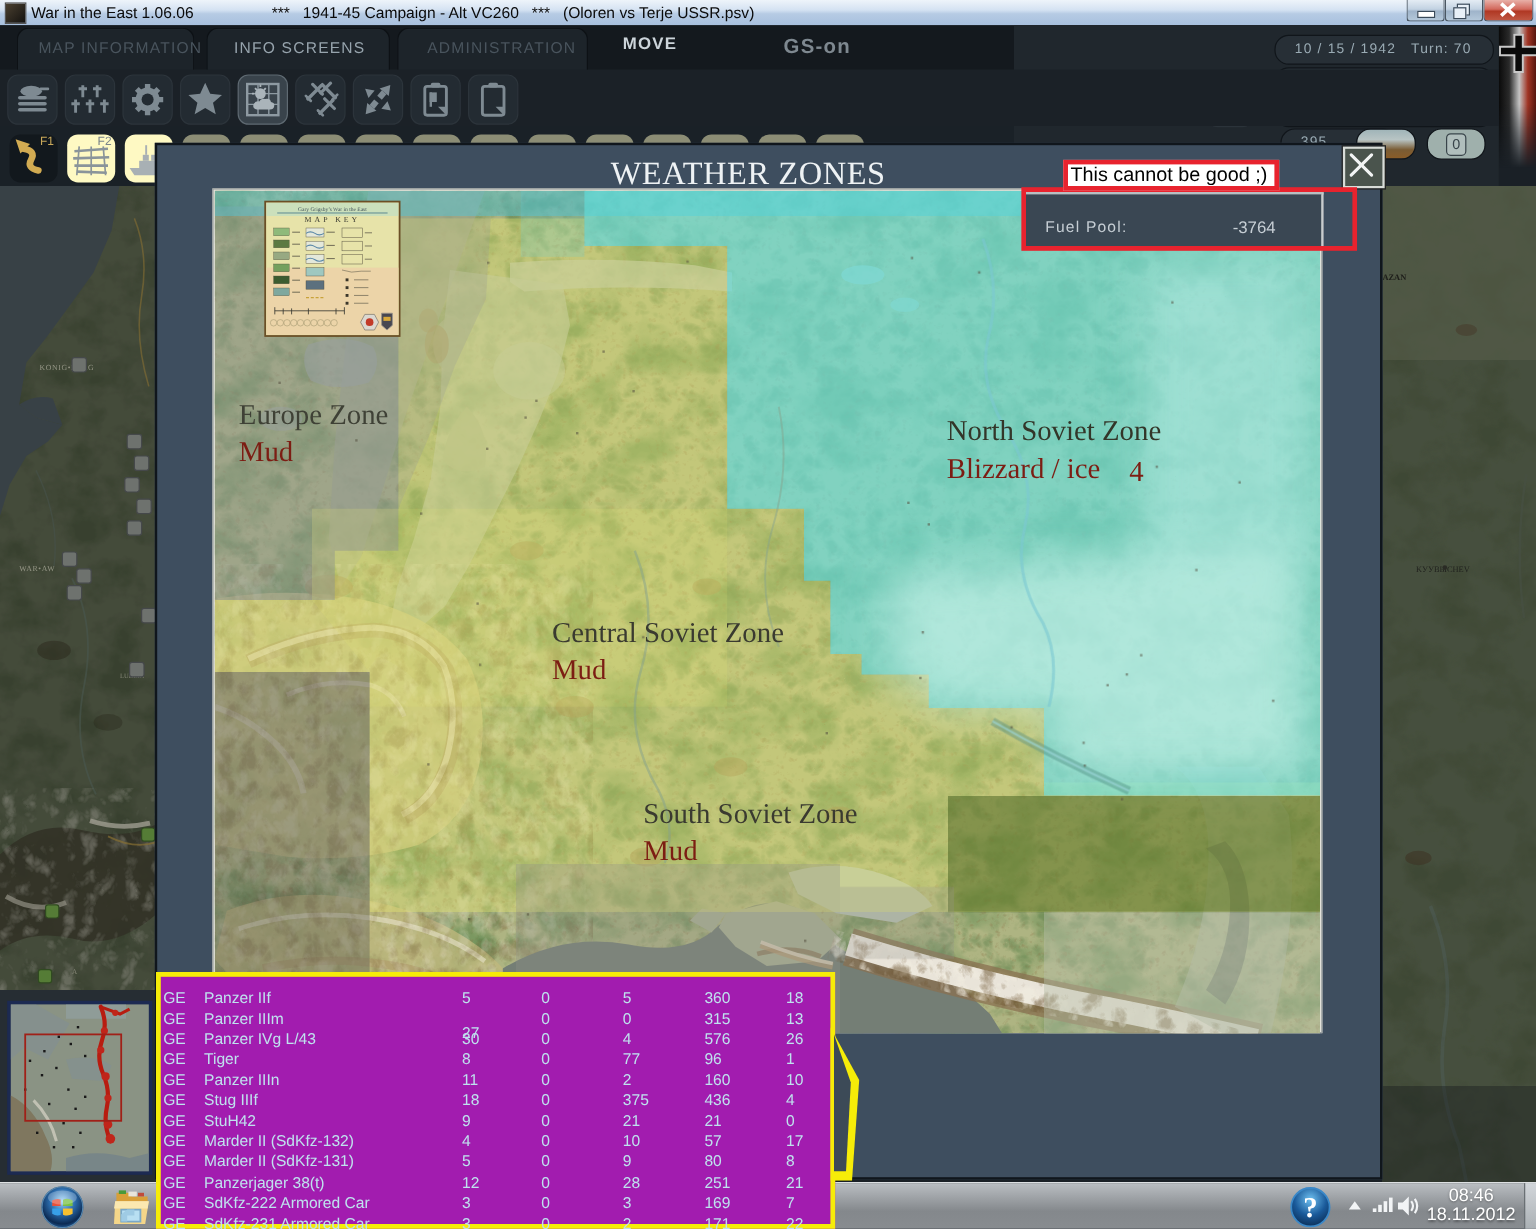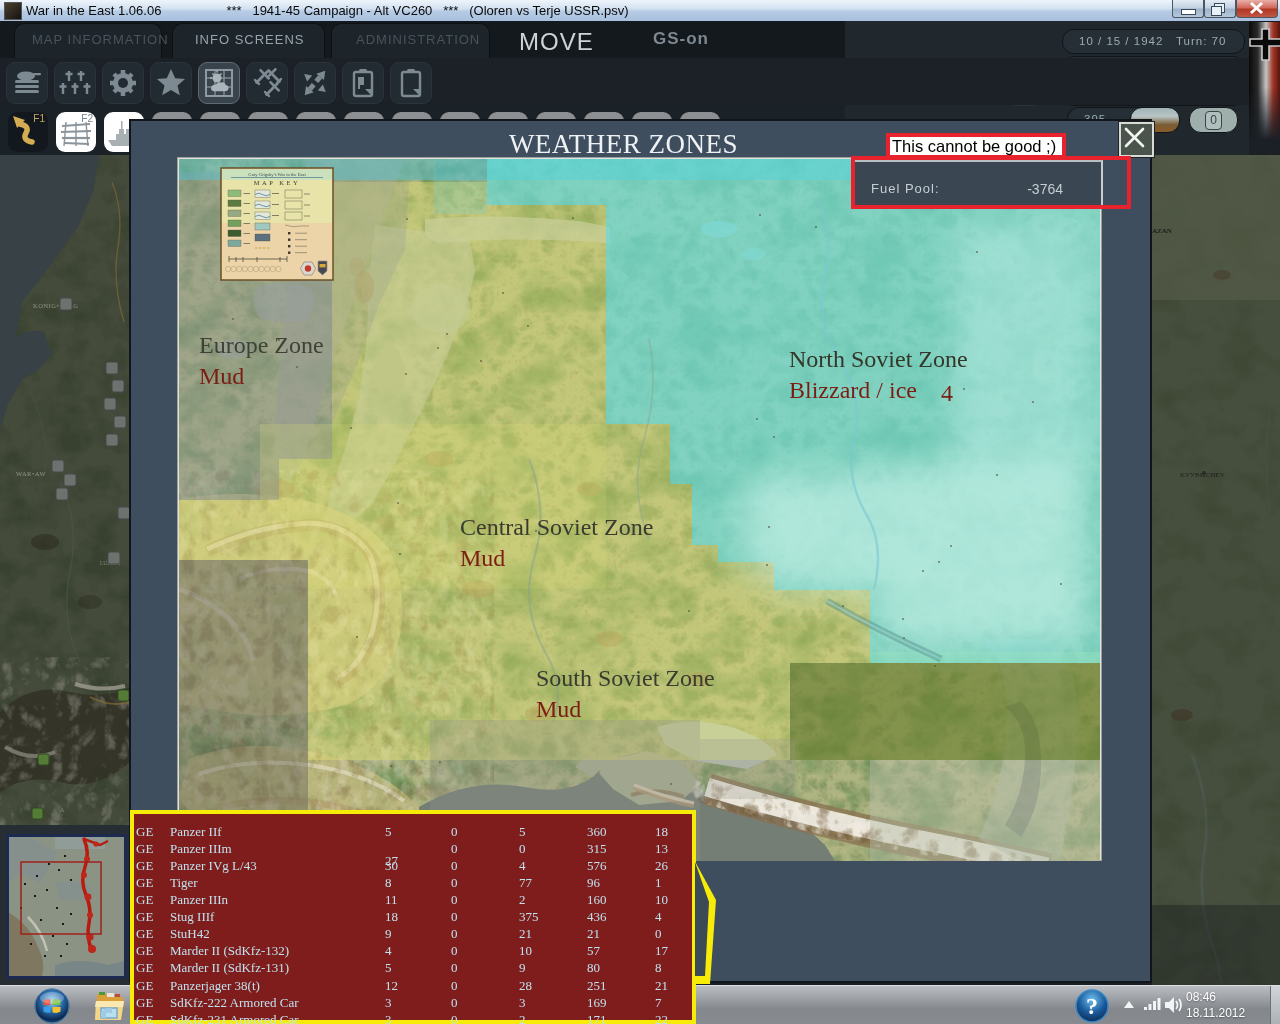--- a/index.html
+++ b/index.html
@@ -28,50 +28,50 @@
   
   #toolrow{left:0;top:58px;width:1280px;height:47px;background:#1b2127;}
   .tbtn{position:absolute;top:4px;width:40px;height:40px;background:#232b32;border-radius:9px;border:1px solid #2c343b;}
   .tbtn.hl{background:#39434b;border:1px solid #5f6a72;}
   
   #rightpanel{left:845px;top:21px;width:404px;height:134px;background:#20272d;border-radius:0 0 0 14px;}
   .pill{position:absolute;left:217px;width:181px;height:23px;background:#272f36;border:1px solid #10151a;
     border-radius:12px;color:#9aabb4;font-size:11.5px;letter-spacing:1px;line-height:23px;white-space:nowrap;}
   
   #toolrow2{left:0;top:105px;width:845px;height:50px;background:#1a2127;}
-  .fbtn{position:absolute;top:7px;width:40px;height:40px;background:#ffffff;border-radius:9px;}
+  .fbtn{position:absolute;top:7px;width:40px;height:40px;background:#fef9c3;border-radius:9px;}
   .flabel{position:absolute;font-size:10px;color:#79838a;}
   
   #dialog{left:129px;top:119px;width:1023px;height:864px;background:#3e4e5f;border:2px solid #10161c;
     box-sizing:border-box;}
   #dlgtitle{left:-19px;top:8px;width:1023px;text-align:center;font-family:"Liberation Serif",serif;
     font-size:27px;letter-spacing:0.5px;color:#eef2f4;}
   #dlgclose{left:988px;top:1px;width:31px;height:31px;background:#4a544d;border:2px solid #d8dcd8;
     outline:1px solid #222;}
   
   #mapframe{left:46px;top:36px;width:923px;height:702px;background:#e2e2da;border:1px solid #9aa0a0;}
   
   #redbox1{left:886px;top:133px;width:180px;height:26px;background:#fff;border:4px solid #e8232e;box-sizing:border-box;}
   #redbox1 span{position:absolute;left:2px;top:0px;font-size:16.5px;color:#000;white-space:nowrap;}
   #redbox2{left:851px;top:156px;width:280px;height:53px;border:4px solid #e8232e;box-sizing:border-box;}
   #fuelpanel{position:absolute;left:0;top:0;width:248px;height:45px;background:#3a4753;
     border-top:2px solid #b8bfc2;border-right:2px solid #c8ccce;box-sizing:border-box;}
   
-  #unittable{left:130px;top:810px;width:566px;height:214px;background:#7f1d1d;z-index:10;
-    border:4px solid #f6ec08;box-sizing:border-box;font-family:Liberation Serif, serif;}
+  #unittable{left:130px;top:810px;width:566px;height:214px;background:#a21caf;z-index:10;
+    border:4px solid #f6ec08;box-sizing:border-box;}
   .trow{position:absolute;left:0;width:100%;height:17px;line-height:17px;font-size:13px;color:#bfe2ee;}
   .trow i{position:absolute;font-style:normal;}
   
   #yellownote{left:711px;top:898px;width:187px;height:79px;background:#fff;border:4px solid #f6ec08;box-sizing:border-box;z-index:11;}
   #yellownote div{margin:1px 0 0 3px;font-size:16px;line-height:22px;color:#000;}
   
   #taskbar{left:0;top:985px;width:1280px;height:39px;z-index:5;
     background:linear-gradient(#babec2 0%,#9fa3a7 30%,#84888c 60%,#888c90 100%);
     border-top:1px solid #dde0e2;}
-  #clock{right:14px;top:3px;width:80px;text-align:left;color:#fff;font-size:12px;line-height:16px;
+  #clock{right:14px;top:3px;width:80px;text-align:center;color:#fff;font-size:15px;line-height:16px;
     text-shadow:0 1px 2px #00000066;}
   #showdesk{right:0;top:0;width:9px;height:39px;background:linear-gradient(#d2d6da,#aab0b4);border-left:1px solid #6a7074;}
 </style>
 </head>
 <body>
 <div id="stage">
 
   <svg id="leftmap" class="abs" style="left:0;top:152px;" width="130" height="673" viewBox="0 0 130 673">
     <defs>
       <filter id="lmn" x="0" y="0" width="100%" height="100%" color-interpolation-filters="sRGB">
@@ -164,21 +164,21 @@
     </div>
   </div>
 
   <div id="menurow" class="abs">
     <div class="tab" style="left:14px;width:146px;"></div>
     <div class="tab" style="left:172px;width:151px;"></div>
     <div class="tab" style="left:331px;width:157px;"></div>
     <div class="tabtxt" style="left:32px;top:11px;">MAP INFORMATION</div>
     <div class="tabtxt" style="left:195px;top:11px;color:#97a4ad;">INFO SCREENS</div>
     <div class="tabtxt" style="left:356px;top:11px;">ADMINISTRATION</div>
-    <div class="tabtxt" style="left:519px;top:7px;font-size:24px;color:#ccd4da;font-weight:normal;letter-spacing:1px;">MOVE</div>
+    <div class="tabtxt" style="left:519px;top:7px;font-size:14px;color:#ccd4da;font-weight:bold;letter-spacing:1px;">MOVE</div>
     <div class="tabtxt" style="left:653px;top:8px;font-size:17px;color:#7e8890;font-weight:bold;">GS-on</div>
   </div>
 
   <div id="rightpanel" class="abs">
     <div class="pill" style="top:8px;"><span style="margin-left:16px;">10 / 15 / 1942&nbsp;&nbsp;&nbsp;Turn: 70</span></div>
     <div class="pill" style="top:35px;"><span style="margin-left:16px;">Dmitrovsk</span></div>
     <div class="pill" style="top:60px;"><span style="margin-left:16px;">Motor Pool:&nbsp; 220K (219K)</span></div>
     <div class="pill" style="top:86px;left:222px;width:95px;"><span style="margin-left:16px;">395</span></div>
     <div style="position:absolute;left:285px;top:86px;width:48px;height:24px;border-radius:12px;
       background:linear-gradient(#9fb4b8 0%,#b8c4c4 35%,#7a5c34 70%,#8a5c28 100%);border:1px solid #10151a;"></div>

